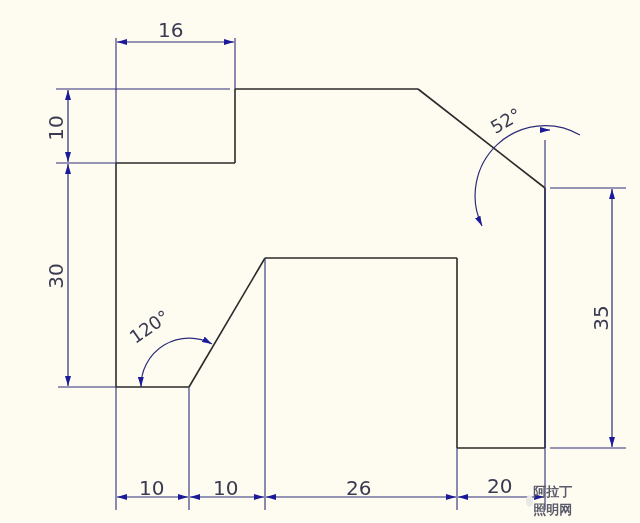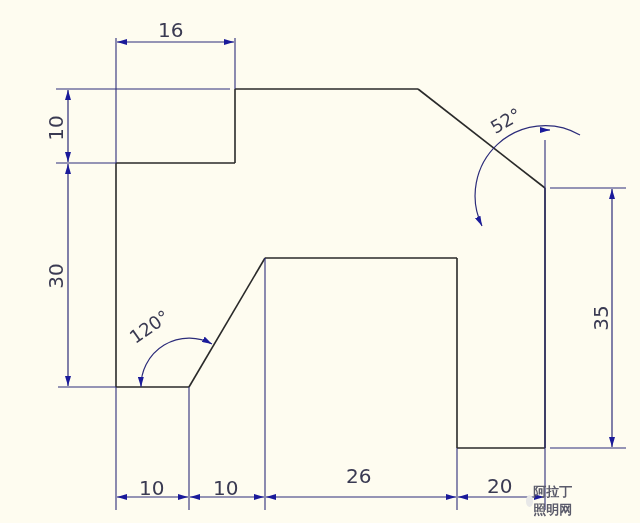--- a/index.html
+++ b/index.html
@@ -97,21 +97,21 @@
       <path d="M543,130 L550,130" marker-end="url(#arr)"></path>
     </g>
   </svg>
 
   <div class="dim-text" style="left:158px; top:20px;">16</div>
   <div class="dim-text rot" style="left:43px; top:118px; transform:rotate(-90deg);">10</div>
   <div class="dim-text rot" style="left:43px; top:266px; transform:rotate(-90deg);">30</div>
   <div class="dim-text rot" style="left:588px; top:308px; transform:rotate(-90deg);">35</div>
   <div class="dim-text" style="left:139px; top:478px;">10</div>
   <div class="dim-text" style="left:213px; top:478px;">10</div>
-  <div class="dim-text" style="left:346px; top:466px;">26</div>
+  <div class="dim-text" style="left:346px; top:478px;">26</div>
   <div class="dim-text" style="left:487px; top:476px;">20</div>
 
   <div class="dim-text rot" style="left:128px; top:318px; font-size:18px; transform:rotate(-35deg);">120°</div>
   <div class="dim-text rot" style="left:490px; top:112px; font-size:18px; transform:rotate(-30deg);">52°</div>
 
   <div class="watermark">
     <span class="wm-icon"></span>
     <span>阿拉丁照明网</span>
   </div>
 </div>

